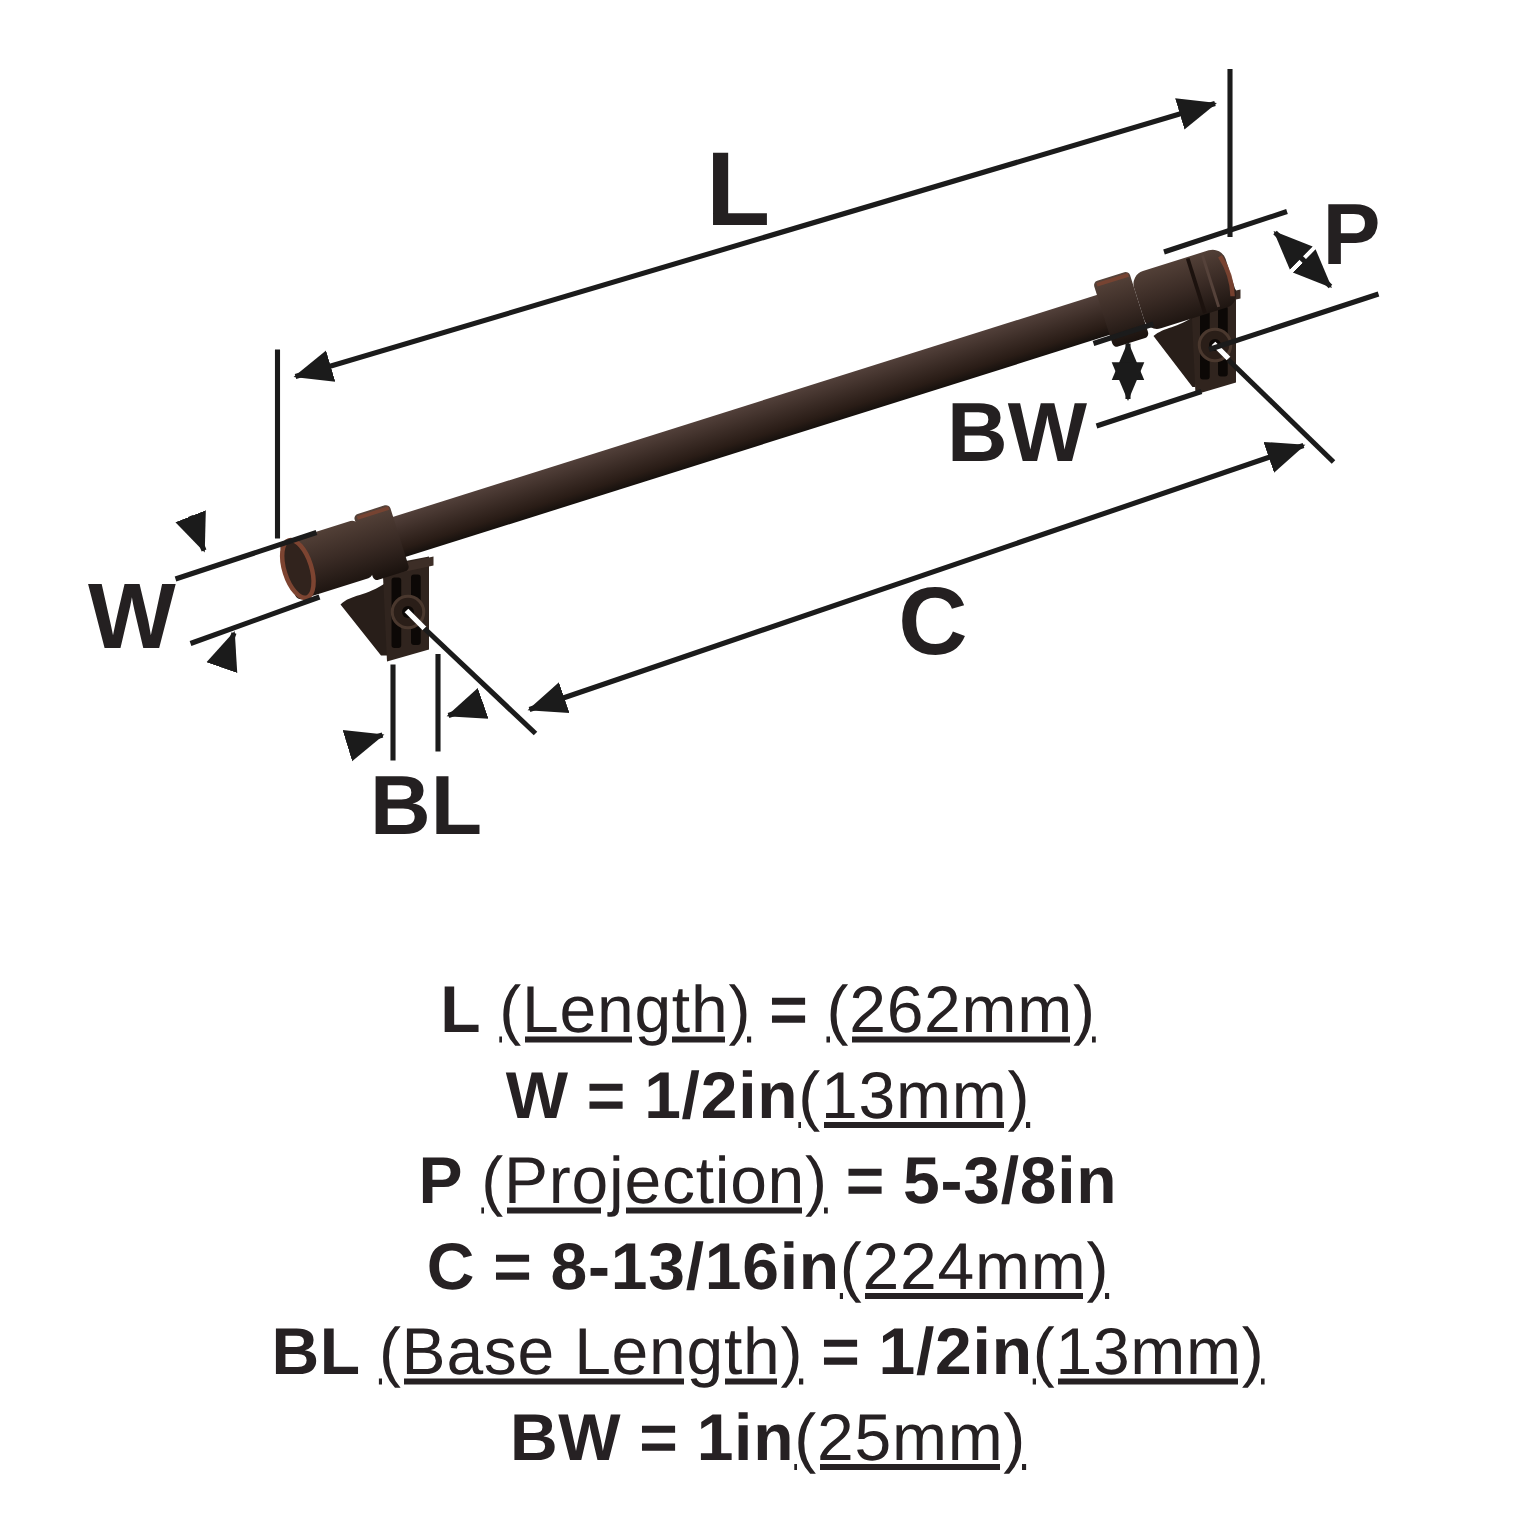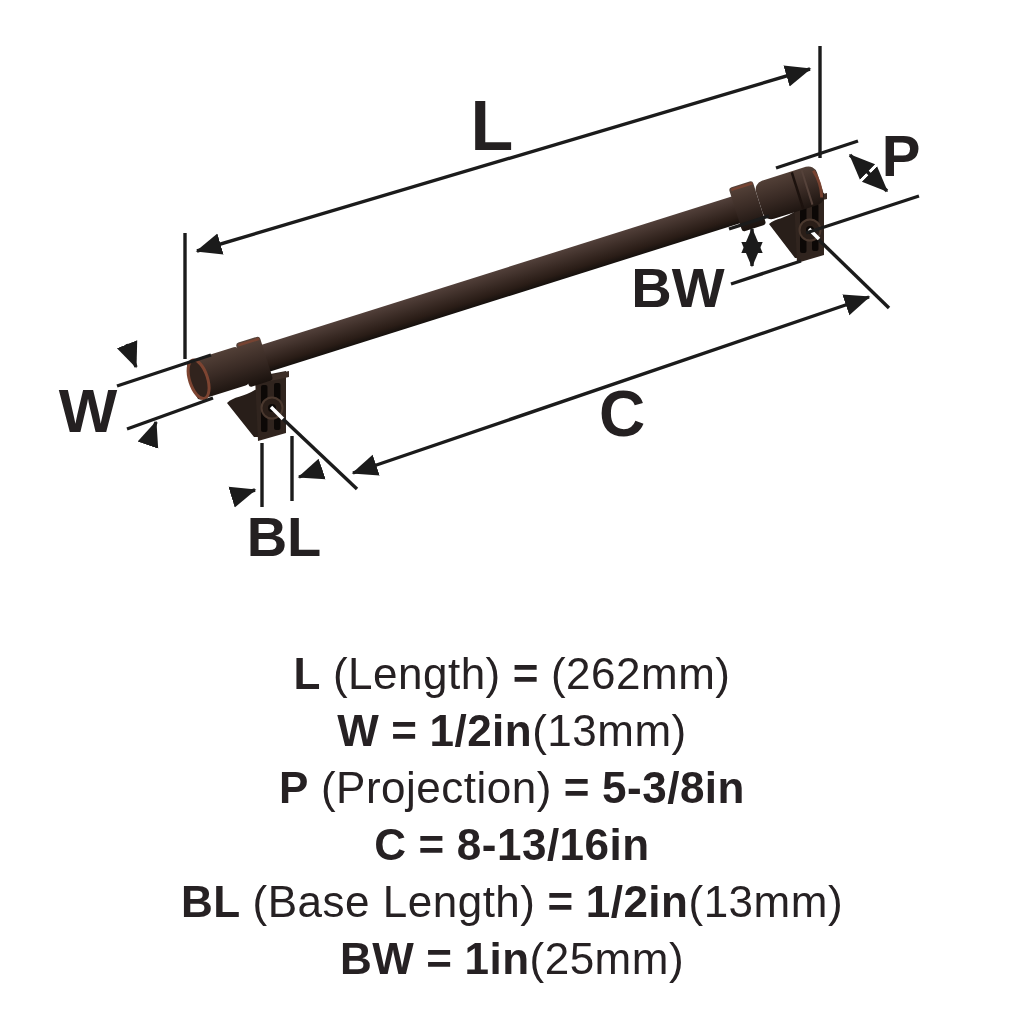--- a/index.html
+++ b/index.html
@@ -5,21 +5,21 @@
   html,body{margin:0;padding:0;background:#ffffff;}
   .page{position:relative;width:1024px;height:1024px;background:#fff;overflow:hidden;
         font-family:"Liberation Sans", sans-serif;}
   .diagram{position:absolute;left:0;top:0;}
   .dim-label{font-family:"Liberation Sans", sans-serif;font-weight:bold;fill:#242021;}
   .specs{position:absolute;left:0;top:645px;width:1024px;display:flex;flex-direction:column;
          align-items:center;color:#262123;}
   .spec-row{display:flex;align-items:baseline;font-size:44px;line-height:57px;
             letter-spacing:0.5px;white-space:pre;}
   .seg-b{font-weight:700;}
-  .seg-r{font-weight:400;}
+  .seg-r{font-weight:400;text-decoration:underline;}
   .sp{margin-right:12px;}
 </style>
 </head>
 <body>
 
 <div class="page">
 
   <svg class="diagram" width="1024" height="632" viewBox="0 0 1024 632">
     <defs>
       <marker id="ah" viewBox="0 0 10 10" refX="9" refY="5" markerWidth="8" markerHeight="8" orient="auto-start-reverse">
@@ -127,21 +127,21 @@
     <div class="spec-row">
       <span class="seg-b sp">L</span><span class="seg-r sp">(Length)</span><span class="seg-b sp">=</span><span class="seg-r">(262mm)</span>
     </div>
     <div class="spec-row">
       <span class="seg-b sp">W</span><span class="seg-b sp">=</span><span class="seg-b">1/2in</span><span class="seg-r">(13mm)</span>
     </div>
     <div class="spec-row">
       <span class="seg-b sp">P</span><span class="seg-r sp">(Projection)</span><span class="seg-b sp">=</span><span class="seg-b">5-3/8in</span>
     </div>
     <div class="spec-row">
-      <span class="seg-b sp">C</span><span class="seg-b sp">=</span><span class="seg-b">8-13/16in</span>
+      <span class="seg-b sp">C</span><span class="seg-b sp">=</span><span class="seg-b">8-13/16in</span><span class="seg-r">(224mm)</span>
     </div>
     <div class="spec-row">
       <span class="seg-b sp">BL</span><span class="seg-r sp">(Base Length)</span><span class="seg-b sp">=</span><span class="seg-b">1/2in</span><span class="seg-r">(13mm)</span>
     </div>
     <div class="spec-row">
       <span class="seg-b sp">BW</span><span class="seg-b sp">=</span><span class="seg-b">1in</span><span class="seg-r">(25mm)</span>
     </div>
   </div>
 
 </div>

